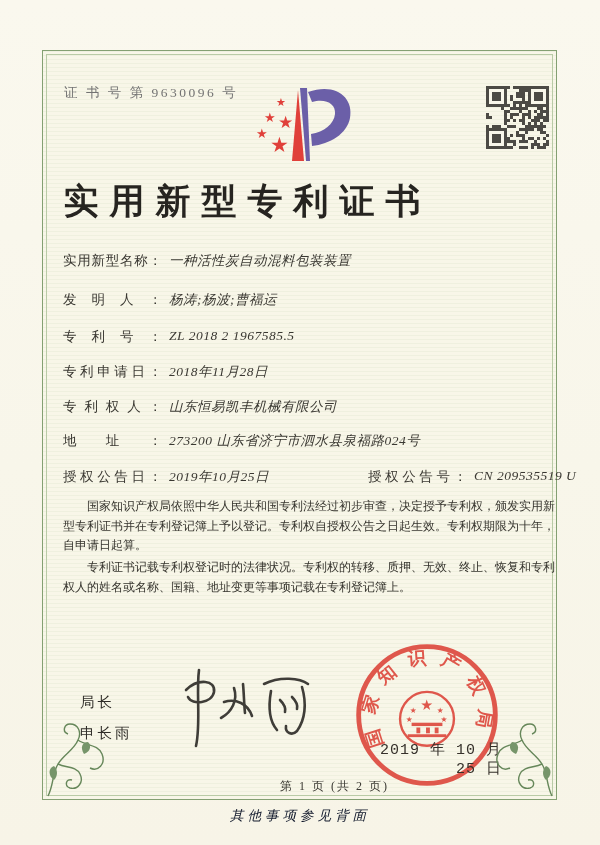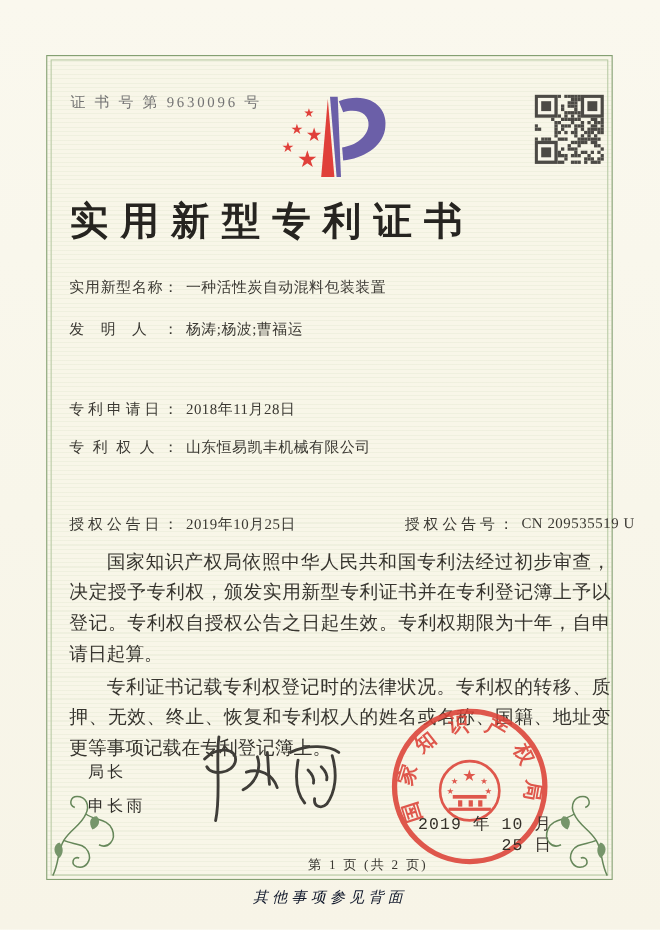--- a/index.html
+++ b/index.html
@@ -18,23 +18,23 @@
       #f8f6e8;}
   .frame-inner{position:absolute;left:46px;top:54px;width:507px;height:742px;
     border:1px solid #b9cba6;box-sizing:border-box;pointer-events:none;}
   .cert-no{position:absolute;left:64px;top:84px;font-size:13.5px;letter-spacing:2.5px;color:#737373;}
   .logo{position:absolute;left:228px;top:66px;width:156px;height:114px;}
   .qr{position:absolute;left:486px;top:86px;width:63px;height:63px;}
   .title{position:absolute;left:0;top:178px;width:495px;text-align:center;
     font-size:35px;font-weight:600;letter-spacing:11px;color:#262420;margin:0;}
   .row{position:absolute;left:63px;right:44px;font-size:13.5px;color:#3a3832;white-space:nowrap;}
   .lbl{display:inline-block;width:99px;text-align:justify;text-align-last:justify;vertical-align:top;}
-  .val{display:inline-block;padding-left:7px;letter-spacing:0.5px;}
+  .val{display:inline-block;padding-left:7px;letter-spacing:0.5px;font-style:italic;}
   .grant-b{position:absolute;left:305px;top:0;}
-  .body-text{position:absolute;left:63px;right:45px;top:497px;font-size:17px;
+  .body-text{position:absolute;left:63px;right:45px;top:497px;font-size:12px;
     line-height:1.64;text-align:justify;color:#36342e;}
   .body-text p{margin:0 0 2px 0;text-indent:2em;}
   .signer{position:absolute;left:69px;top:687px;font-size:14.5px;letter-spacing:3px;color:#2f2d28;line-height:31px;margin-left:11px;}
   .signature{position:absolute;left:158px;top:660px;width:168px;height:102px;}
   .seal{position:absolute;left:350px;top:638px;width:154px;height:154px;opacity:0.88;}
   .seal-date{position:absolute;left:352px;top:740px;width:150px;text-align:right;
     font-size:15px;letter-spacing:1px;color:#35302a;font-family:Liberation Mono, monospace;}
   .page-num{position:absolute;left:42px;top:778px;width:585px;text-align:center;
     font-size:12px;letter-spacing:2px;color:#3a3832;}
   .back-note{position:absolute;left:0;top:807px;width:600px;text-align:center;
@@ -220,25 +220,31 @@
   </svg>
 
   <h1 class="title">实用新型专利证书</h1>
 
   <div class="row" style="top:252px">
     <span class="lbl">实用新型名称：</span><span class="val">一种活性炭自动混料包装装置</span>
   </div>
   <div class="row" style="top:291px">
     <span class="lbl">发明人：</span><span class="val">杨涛;杨波;曹福运</span>
   </div>
+  <div class="row" style="top:328px">
+    <span class="lbl">专利号：</span><span class="val">ZL 2018 2 1967585.5</span>
+  </div>
   <div class="row" style="top:363px">
     <span class="lbl">专利申请日：</span><span class="val">2018年11月28日</span>
   </div>
   <div class="row" style="top:398px">
     <span class="lbl">专利权人：</span><span class="val">山东恒易凯丰机械有限公司</span>
+  </div>
+  <div class="row" style="top:432px">
+    <span class="lbl">地址：</span><span class="val">273200 山东省济宁市泗水县泉福路024号</span>
   </div>
 
   <div class="row" style="top:468px">
     <span class="lbl">授权公告日：</span><span class="val">2019年10月25日</span>
     <span class="grant-b">
       <span class="lbl">授权公告号：</span><span class="val">CN 209535519 U</span>
     </span>
   </div>
 
   <div class="body-text">

